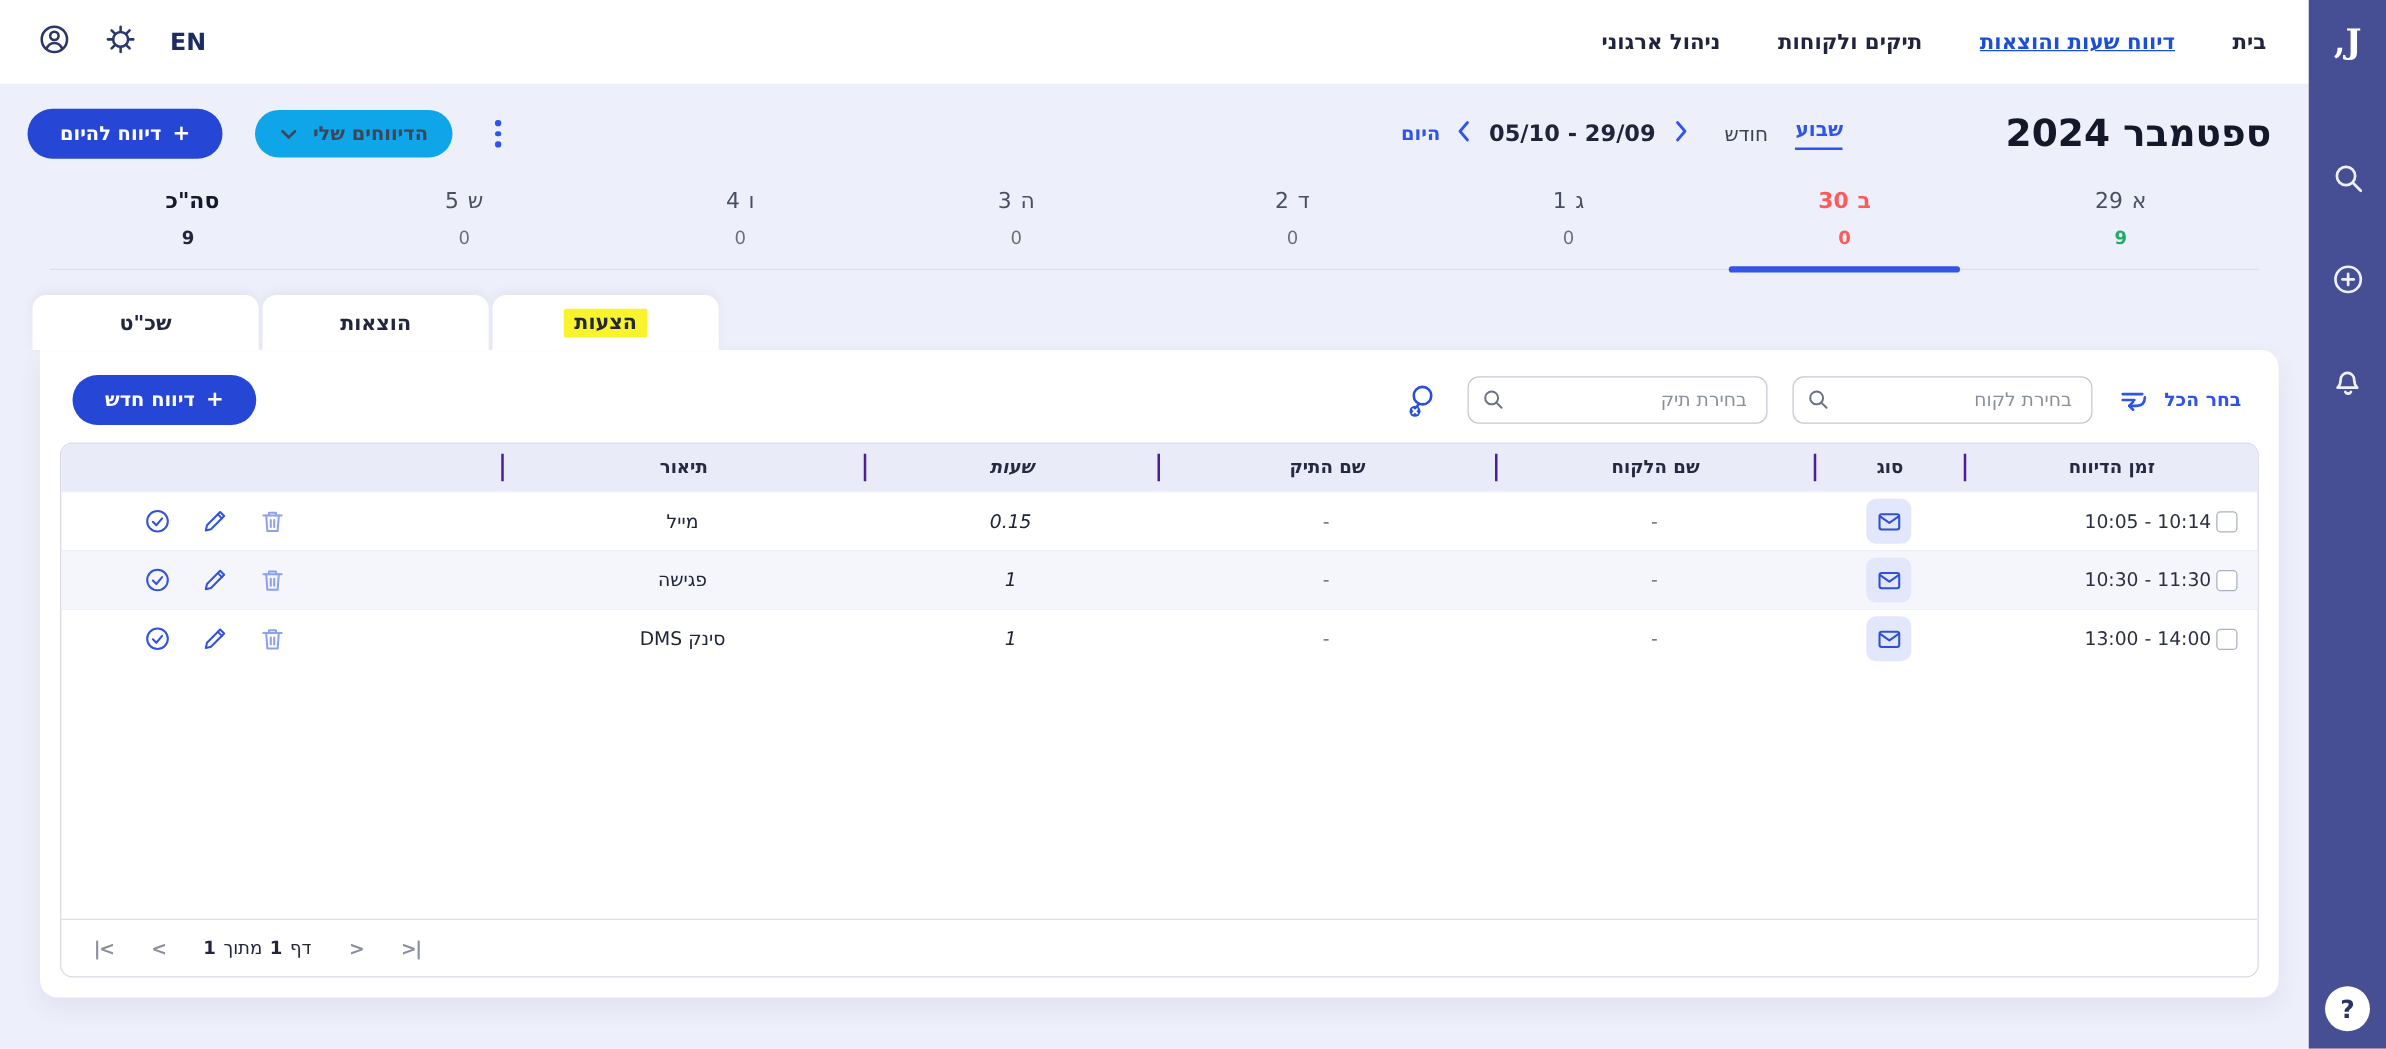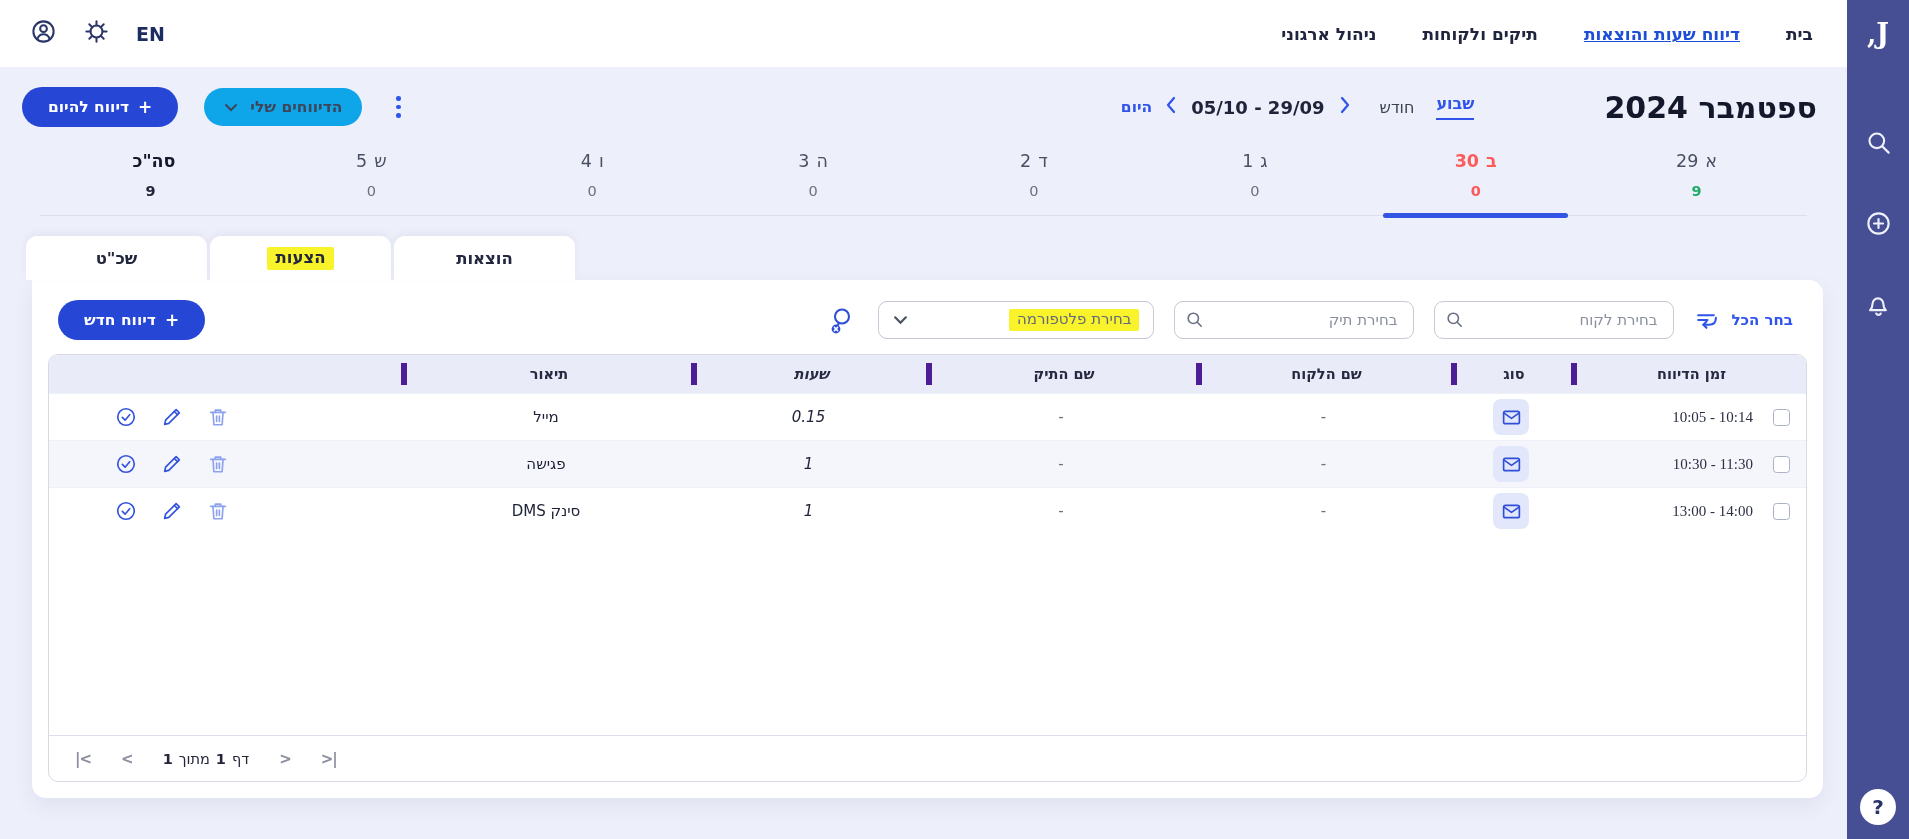--- a/index.html
+++ b/index.html
@@ -106,26 +106,26 @@
   .clearsearch { width:30px; height:30px; cursor:pointer; }
   .clearsearch svg { width:30px; height:30px; }
   .filterrow .spacer { flex:1; }
 
   
   .grid { margin-top:14px; border:1px solid #d7dae5; border-radius:10px; height:428px;
           display:flex; flex-direction:column; overflow:hidden; }
   .ghead { height:38px; background:#e9ebf8; display:flex; align-items:center;
            font-size:14.5px; font-weight:700; color:#262a40; }
   .ghead .hcell { display:flex; align-items:center; justify-content:center; height:60%;
-                  border-left:6px solid #4c1d95; }
+                  border-left:2px solid #4c1d95; }
   .ghead .hcell:last-child { border-left:none; }
   .grow { height:47px; display:flex; align-items:center; border-top:1px solid #eef0f7; font-size:15px; }
   .grow.alt { background:#f5f6fc; }
   .c-cb { width:235px; display:flex; align-items:center; }
-  .grow .c-cb { justify-content:flex-start; padding-right:16px; gap:20px;font-family:Liberation Serif, serif; }
+  .grow .c-cb { justify-content:flex-start; padding-right:16px; gap:4px; }
   .c-type { width:120px; display:flex; justify-content:center; }
   .c-client { width:255px; display:flex; justify-content:center; }
   .c-case { width:270px; display:flex; justify-content:center; }
   .c-hours { width:235px; display:flex; justify-content:center;font-style:italic; }
   .c-desc { width:290px; display:flex; justify-content:center; }
   .c-actions { flex:1; display:flex; direction:ltr; align-items:center; gap:24px; padding-left:66px; }
   .cb { width:17px; height:17px; border:1.6px solid #aab1c4; border-radius:3.5px; background:#fff; cursor:pointer; }
   .timetext { color:#2b2f42; }
   .dash { color:#6a7082; }
   .mailbadge { width:36px; height:36px; border-radius:8px; background:#e3e7fb; display:flex;
@@ -305,24 +305,24 @@
           </span>
         <span class="dayvalue">9</span>
       </div>
     </section>
 
     <div class="tabsbar">
       <div class="tab">
         <span>שכ"ט</span>
       </div>
       <div class="tab">
+        <span>הוצאות</span>
+      </div>
+      <div class="tab">
         <span class="hl">הצעות</span>
-      </div>
-      <div class="tab">
-        <span>הוצאות</span>
       </div>
     </div>
 
     <section class="panel">
 
       <div class="filterrow">
         <div class="selectall">
           <span class="lbl">בחר הכל</span>
           <svg viewBox="0 0 24 24">
             <line x1="4" y1="7" x2="19" y2="7"></line>
@@ -337,26 +337,20 @@
             <circle cx="10.5" cy="10.5" r="6.5"></circle>
               <line x1="15.5" y1="15.5" x2="20.5" y2="20.5"></line>
           </svg>
         </div>
         <div class="searchbox">
           <input type="text" placeholder="בחירת תיק" style="">
           <svg class="mag" viewBox="0 0 24 24">
             <circle cx="10.5" cy="10.5" r="6.5"></circle>
               <line x1="15.5" y1="15.5" x2="20.5" y2="20.5"></line>
           </svg>
-        </div>
-        <div class="selectbox">
-          <span class="ph hl">בחירת פלטפורמה</span>
-          <svg viewBox="0 0 14 9">
-              <polyline points="2,2 7,7 12,2"></polyline>
-            </svg>
         </div>
         <span class="clearsearch">
           <svg viewBox="0 0 30 30">
             <g stroke="#2d4fd4" stroke-width="2.1" fill="none" stroke-linecap="round">
               <circle cx="14" cy="11.5" r="7"></circle>
                 <line x1="11" y1="18" x2="7" y2="25"></line>
             </g>
             <circle cx="8" cy="24" r="4.4" fill="#2d4fd4"></circle>
             <g stroke="#ffffff" stroke-width="1.5" stroke-linecap="round">
               <line x1="6.4" y1="22.4" x2="9.6" y2="25.6"></line>

